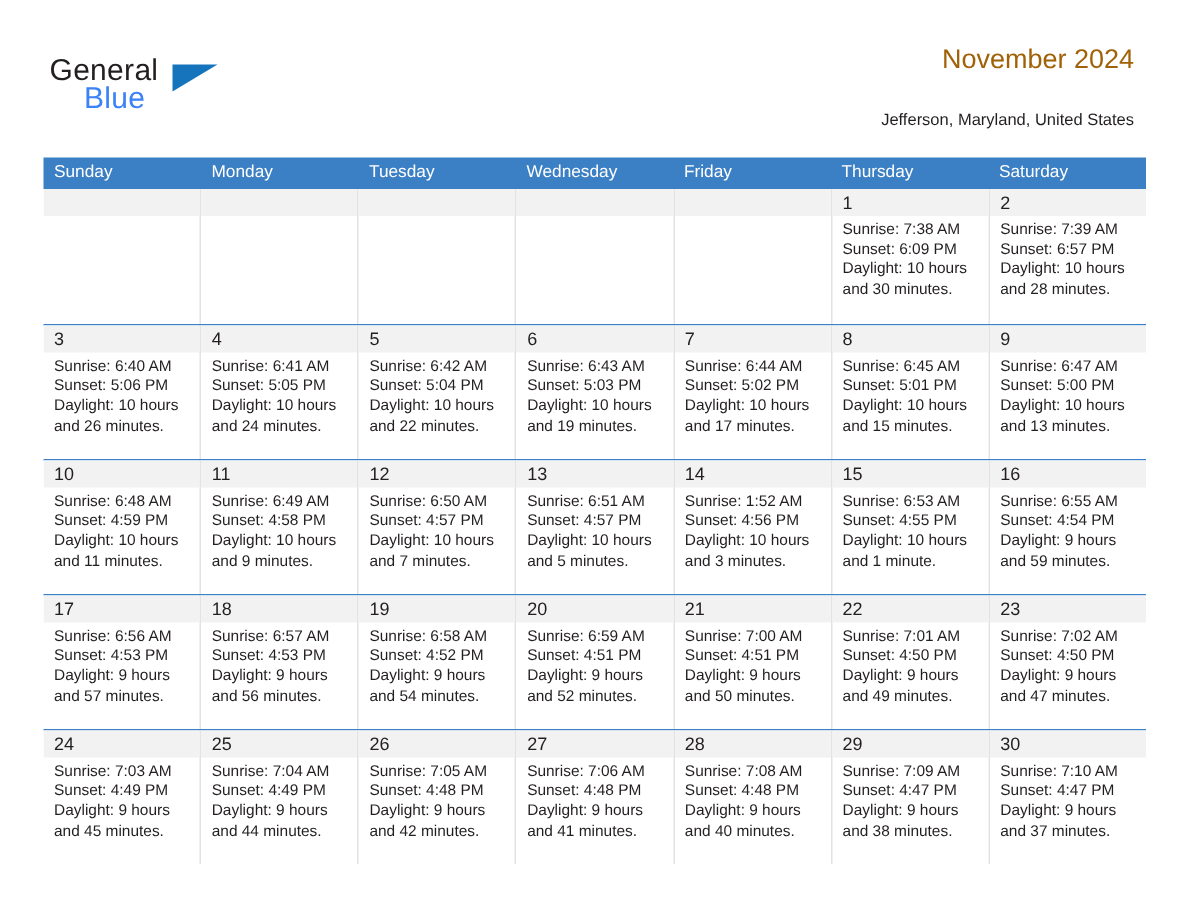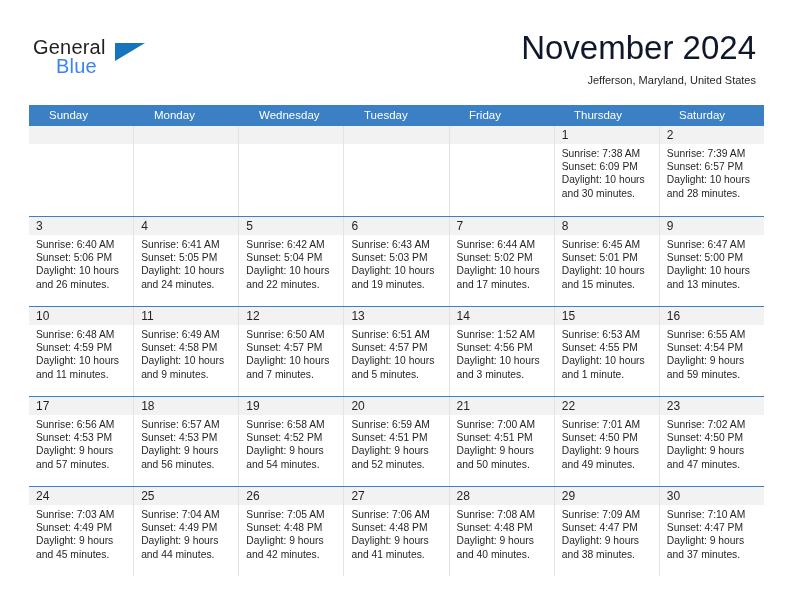--- a/index.html
+++ b/index.html
@@ -61,22 +61,22 @@
     width: 0;
     height: 0;
     border-left: 30px solid #1574bb;
     border-bottom: 18px solid transparent;
   }
 
   .title {
     position: absolute;
     right: 36px;
     top: 29px;
-    font-size: 33px;
-    color: #0f172a;
+    font-size: 18px;
+    color: #a16207;
     text-align: right;
     white-space: nowrap;
     font-weight: normal;
     letter-spacing: 0px;
   }
   .subtitle {
     position: absolute;
     right: 36px;
     top: 74px;
     font-size: 11px;
@@ -95,21 +95,21 @@
   .weekdays {
     display: flex;
     background: #3b7fc4;
     height: 21px;
   }
   .weekday {
     flex: 1 1 0;
     color: #ffffff;
     font-size: 11.5px;
     line-height: 21px;
-    padding-left: 20px;
+    padding-left: 7px;
     box-sizing: border-box;
     white-space: nowrap;
   }
   .week {
     display: flex;
     height: 90px;
     border-top: 1px solid #3b7fc4;
     box-sizing: border-box;
   }
   .week:first-of-type {
@@ -166,22 +166,22 @@
     </div>
 
     <div class="title">November 2024</div>
     <div class="subtitle">Jefferson, Maryland, United States</div>
   </div>
 
   <div class="calendar">
     <div class="weekdays">
         <div class="weekday">Sunday</div>
         <div class="weekday">Monday</div>
+        <div class="weekday">Tuesday</div>
         <div class="weekday">Wednesday</div>
-        <div class="weekday">Tuesday</div>
         <div class="weekday">Friday</div>
         <div class="weekday">Thursday</div>
         <div class="weekday">Saturday</div>
       </div>
     <div class="weeks">
         <div class="week">
           <div class="day empty">
             <div class="day-band"></div>
           </div>
           <div class="day empty">

